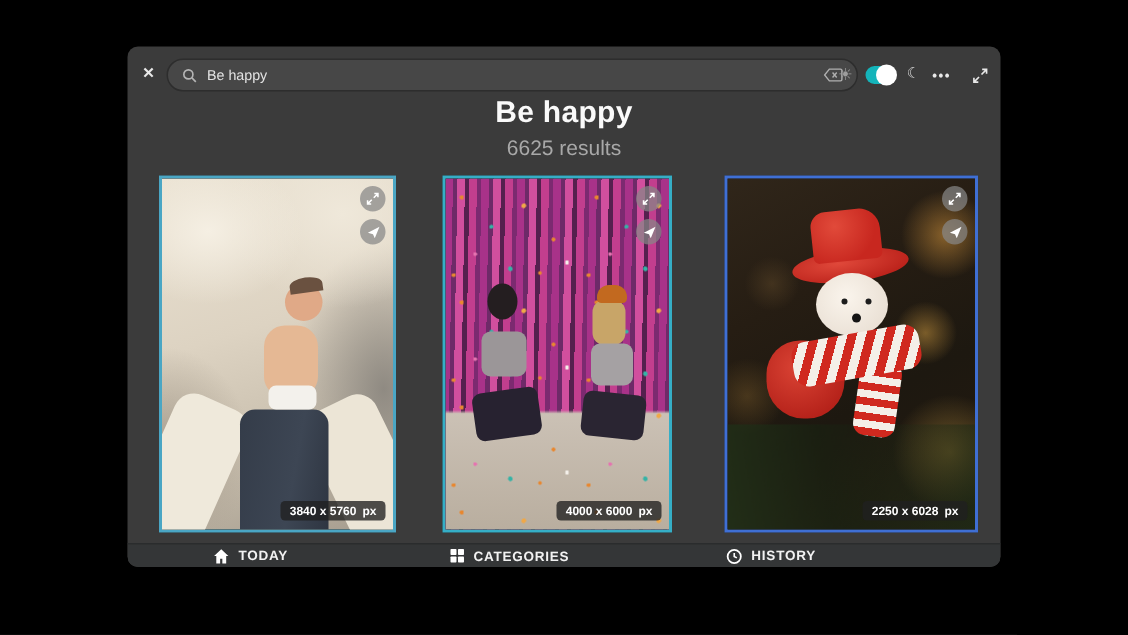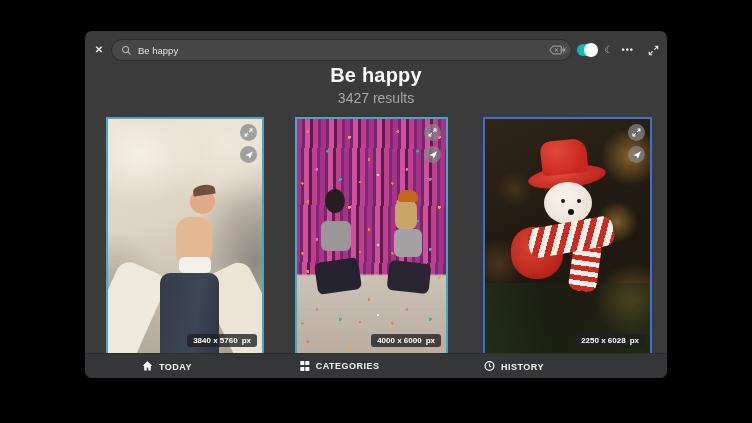--- a/index.html
+++ b/index.html
@@ -170,21 +170,21 @@
   .card-btn.expand { top:5px; }
   .card-btn.send { top:27px; }
   .res {
     position:absolute; right:5px; bottom:6px; padding:2px 6px; border-radius:3px;
     background:rgba(32,32,32,0.78); color:#fff; font-size:8px; font-weight:bold;
     display:flex; gap:4px; white-space:nowrap;
   }
 
   
   .navbar {
-    position:absolute; left:0; right:0; bottom:0; height:25px;
+    position:absolute; left:0; right:0; bottom:0; height:16px;
     background:#343637; border-top:1px solid #2a2c2d;
   }
   .nav-item {
     position:absolute; top:50%; transform:translate(-50%,-50%);
     display:flex; align-items:center; gap:6px; color:#f2f2f2;
   }
   .nav-item .lbl { font-size:9px; font-weight:bold; letter-spacing:0.5px; }
   .nav-today    { left:14.1%; }
   .nav-categories { left:43.8%; }
   .nav-history  { left:73.7%; }
@@ -225,21 +225,21 @@
       <span class="moon">☾</span>
       <span class="dots">•••</span>
       <span class="expand-top">
         <svg width="11" height="11" viewBox="0 0 12 12">
             <path d="M7.4 1.4h3.2v3.2M10.6 1.4L6.9 5.1M4.6 10.6H1.4V7.4M1.4 10.6l3.7-3.7" fill="none" stroke="#e8e8e8" stroke-width="1.2"></path>
           </svg>
       </span>
     </div>
 
     <div class="title">Be happy</div>
-    <div class="results">3427 results</div>
+    <div class="results">6625 results</div>
 
     <div class="card card1" style="border-color: rgb(74, 166, 196);">
       <div class="photo photo1">
         <div class="sleeve-l"></div>
           <div class="sleeve-r"></div>
         <div class="adult-legs"></div>
         <div class="baby-body"></div>
           <div class="baby-diaper"></div>
         <div class="baby-head"></div>
           <div class="baby-hair"></div>

